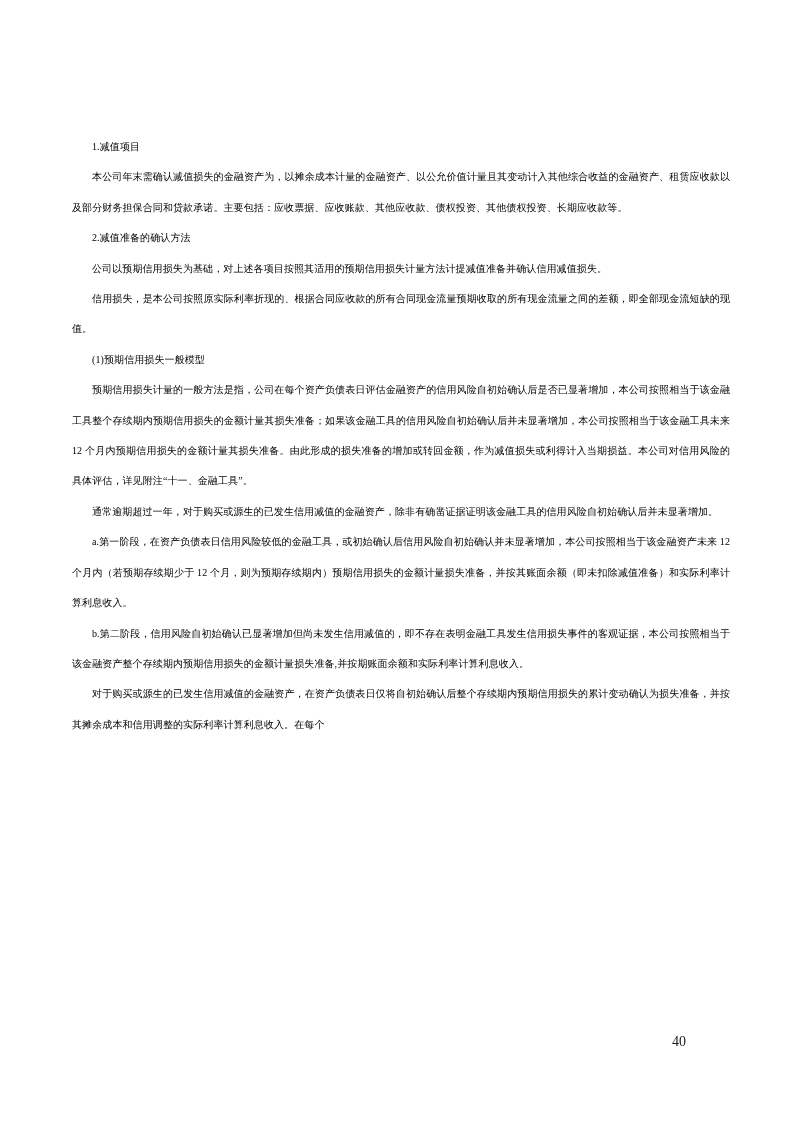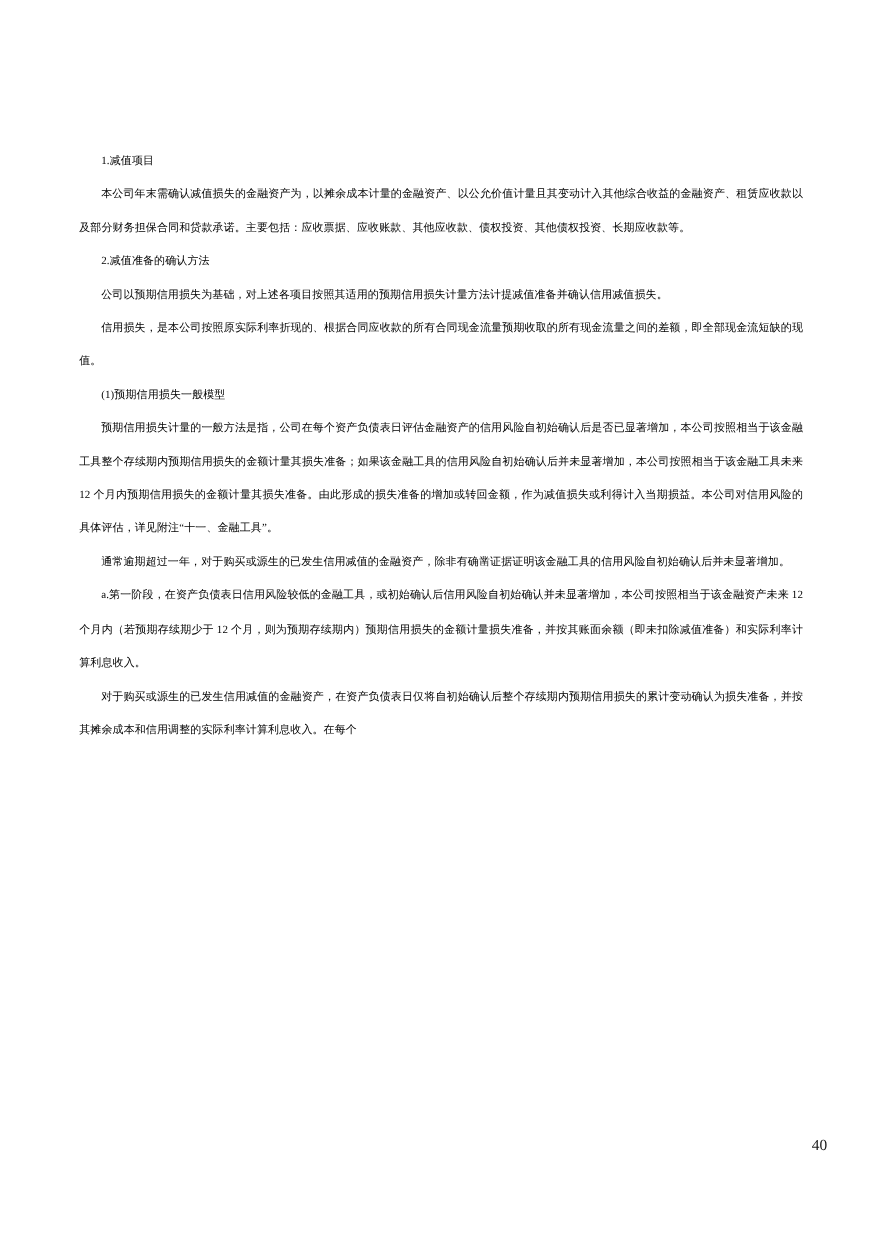--- a/index.html
+++ b/index.html
@@ -32,36 +32,37 @@
   .content p {
     margin: 0;
     padding: 0;
     text-indent: 2em;
   }
   .page-number {
     position: absolute;
     left: 672px;
     top: 1032px;
     width: 80px;
-    text-align: right;
+    text-align: left;
     font-size: 14px;
     line-height: 20px;
     color: #1a1a1a;
   }
 </style>
 </head>
 <body>
 
 <div class="page">
   <div class="content">
     <p>1.减值项目</p>
     <p>本公司年末需确认减值损失的金融资产为，以摊余成本计量的金融资产、以公允价值计量且其变动计入其他综合收益的金融资产、租赁应收款以及部分财务担保合同和贷款承诺。主要包括：应收票据、应收账款、其他应收款、债权投资、其他债权投资、长期应收款等。</p>
     <p>2.减值准备的确认方法</p>
     <p>公司以预期信用损失为基础，对上述各项目按照其适用的预期信用损失计量方法计提减值准备并确认信用减值损失。</p>
     <p>信用损失，是本公司按照原实际利率折现的、根据合同应收款的所有合同现金流量预期收取的所有现金流量之间的差额，即全部现金流短缺的现值。</p>
     <p>(1)预期信用损失一般模型</p>
     <p>预期信用损失计量的一般方法是指，公司在每个资产负债表日评估金融资产的信用风险自初始确认后是否已显著增加，本公司按照相当于该金融工具整个存续期内预期信用损失的金额计量其损失准备；如果该金融工具的信用风险自初始确认后并未显著增加，本公司按照相当于该金融工具未来 12 个月内预期信用损失的金额计量其损失准备。由此形成的损失准备的增加或转回金额，作为减值损失或利得计入当期损益。本公司对信用风险的具体评估，详见附注“十一、金融工具”。</p>
     <p>通常逾期超过一年，对于购买或源生的已发生信用减值的金融资产，除非有确凿证据证明该金融工具的信用风险自初始确认后并未显著增加。</p>
     <p>a.第一阶段，在资产负债表日信用风险较低的金融工具，或初始确认后信用风险自初始确认并未显著增加，本公司按照相当于该金融资产未来 12 个月内（若预期存续期少于 12 个月，则为预期存续期内）预期信用损失的金额计量损失准备，并按其账面余额（即未扣除减值准备）和实际利率计算利息收入。</p>
+    <p>b.第二阶段，信用风险自初始确认已显著增加但尚未发生信用减值的，即不存在表明金融工具发生信用损失事件的客观证据，本公司按照相当于该金融资产整个存续期内预期信用损失的金额计量损失准备,并按期账面余额和实际利率计算利息收入。</p>
     <p>对于购买或源生的已发生信用减值的金融资产，在资产负债表日仅将自初始确认后整个存续期内预期信用损失的累计变动确认为损失准备，并按其摊余成本和信用调整的实际利率计算利息收入。在每个</p>
   </div>
   <div class="page-number">40</div>
 </div>
 
 </body></html>

